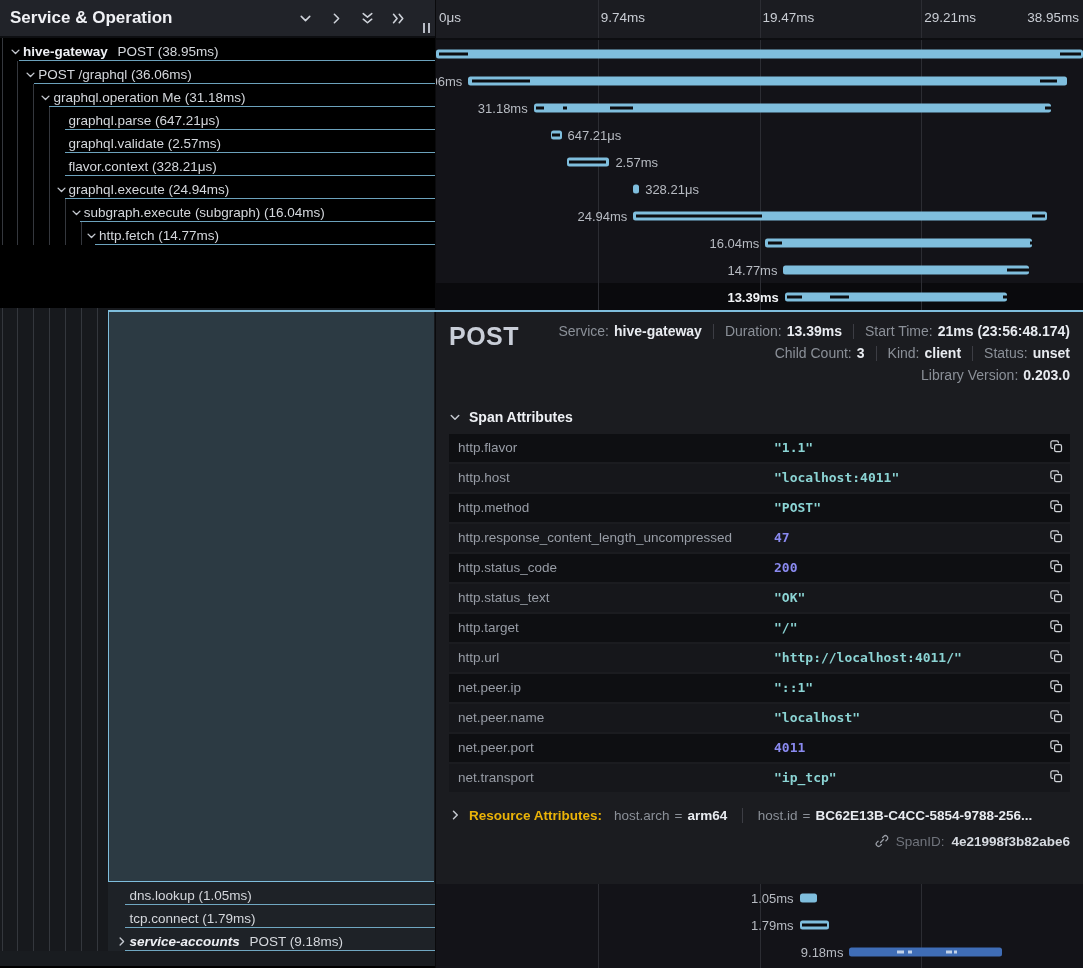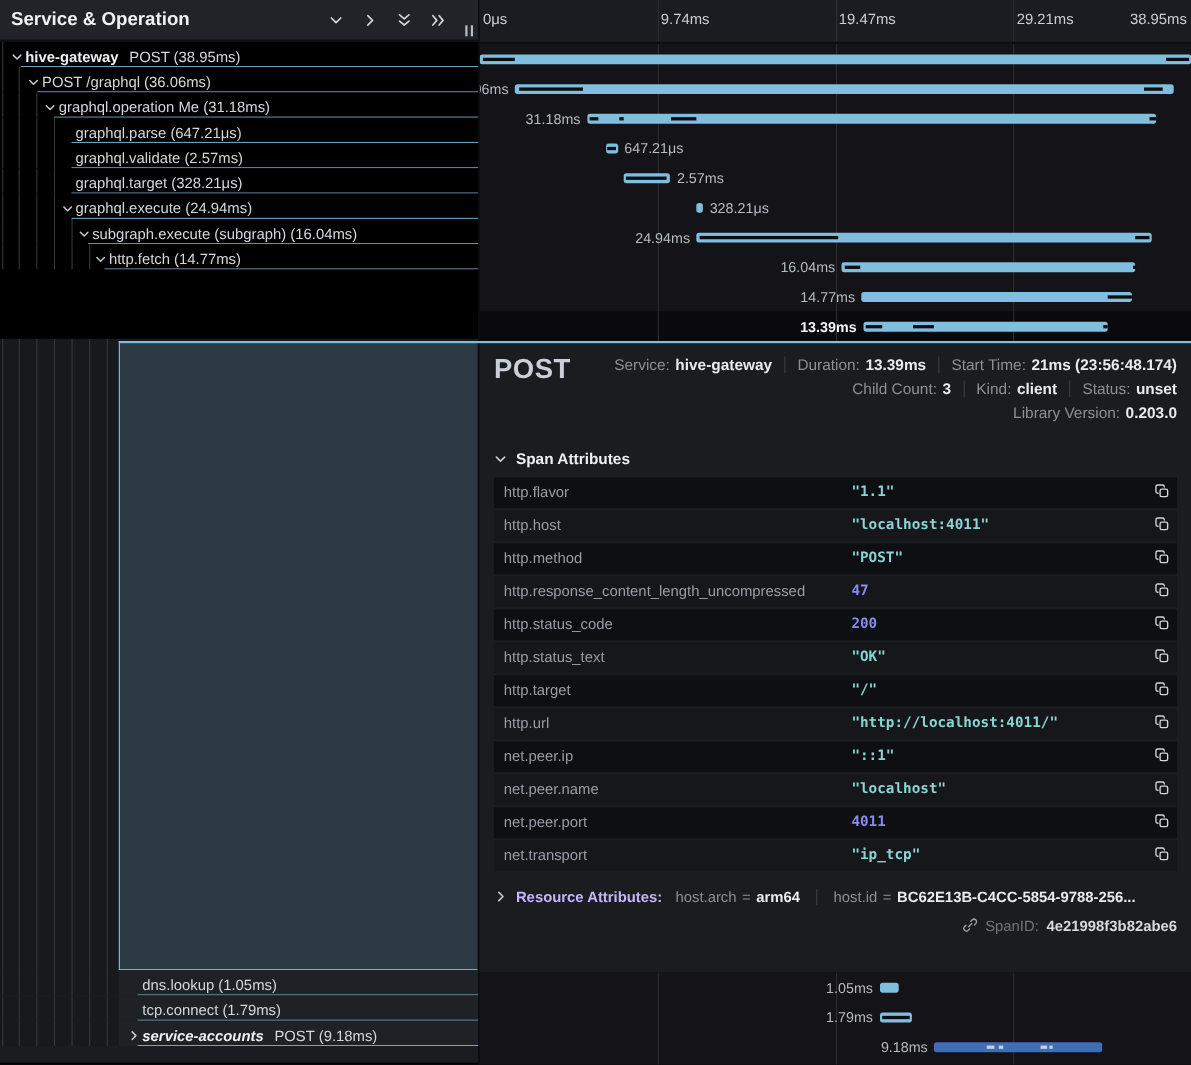--- a/index.html
+++ b/index.html
@@ -58,21 +58,21 @@
   .attr-table{margin-top:6px;}
   .attr-row{position:relative;height:28px;margin-bottom:2px;line-height:28px;}
   .attr-row:nth-child(odd){background:#0e0f12;}
   .attr-row:nth-child(even){background:#16171b;}
   .attr-row .k{position:absolute;left:9px;font-size:13.5px;color:#989da6;}
   .attr-row .v{position:absolute;left:325px;font-size:13px;font-family:"DejaVu Sans Mono",monospace;font-weight:bold;}
   .attr-row .v.str{color:#8bd4d4;}
   .attr-row .v.num{color:#8a8af0;}
   .copy{position:absolute;right:6px;top:5px;background:none;border:none;padding:0;margin:0;color:#d2d5da;cursor:pointer;display:flex;}
   .res-line{margin-top:12px;display:flex;align-items:center;gap:8px;height:22px;font-size:13.5px;cursor:pointer;}
-  .res-line .t{font-weight:bold;color:#c4b5fd;margin-right:4px;}
+  .res-line .t{font-weight:bold;color:#eab308;margin-right:4px;}
   .res-item{white-space:nowrap;}
   .rk{color:#8b9098;} .req{color:#8b9098;margin:0 5px;} .rv{color:#e8ebf0;font-weight:bold;}
   .spanid-line{margin-top:4px;display:flex;justify-content:flex-end;align-items:center;gap:7px;height:22px;font-size:13.5px;}
   .spanid-line .lbl{color:#70747c;}
   .spanid-line .val{color:#d6dae0;font-weight:bold;}
   .link-ic{color:#9a9ea6;display:flex;}
   .tl-bottom{position:relative;height:84px;overflow:hidden;background:#131318;}
   svg{display:block;}
 </style>
 </head>
@@ -151,21 +151,21 @@
   <i class="g" style="left: 2px;"></i><i class="g" style="left: 17px;"></i><i class="g" style="left: 33px;"></i><i class="g" style="left: 49px;"></i></div>
         <div class="tree-row" style="padding-left: 68.6px;">
     
     
     <span class="op">graphql.validate (2.57ms)</span>
     <i class="u" style="left: 64.6px;"></i>
   <i class="g" style="left: 2px;"></i><i class="g" style="left: 17px;"></i><i class="g" style="left: 33px;"></i><i class="g" style="left: 49px;"></i></div>
         <div class="tree-row" style="padding-left: 68.6px;">
     
     
-    <span class="op">graphql.target (328.21μs)</span>
+    <span class="op">flavor.context (328.21μs)</span>
     <i class="u" style="left: 64.6px;"></i>
   <i class="g" style="left: 2px;"></i><i class="g" style="left: 17px;"></i><i class="g" style="left: 33px;"></i><i class="g" style="left: 49px;"></i></div>
         <div class="tree-row" style="padding-left: 68.6px;">
     <span class="chev" style="left: 55.6px;">
             <svg width="11" height="11" viewBox="0 0 16 16" fill="none" stroke="currentColor" stroke-width="2" stroke-linecap="round" stroke-linejoin="round">
               <path d="M3 6l5 5 5-5"></path>
             </svg>
           </span>
     
     <span class="op">graphql.execute (24.94ms)</span>

